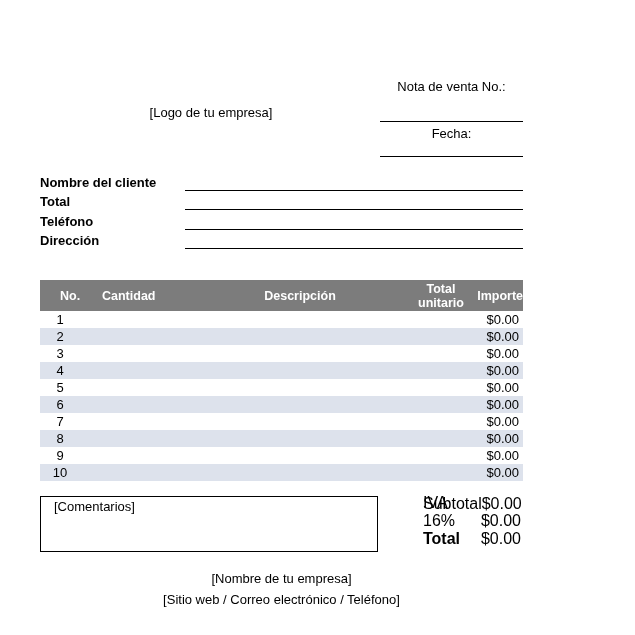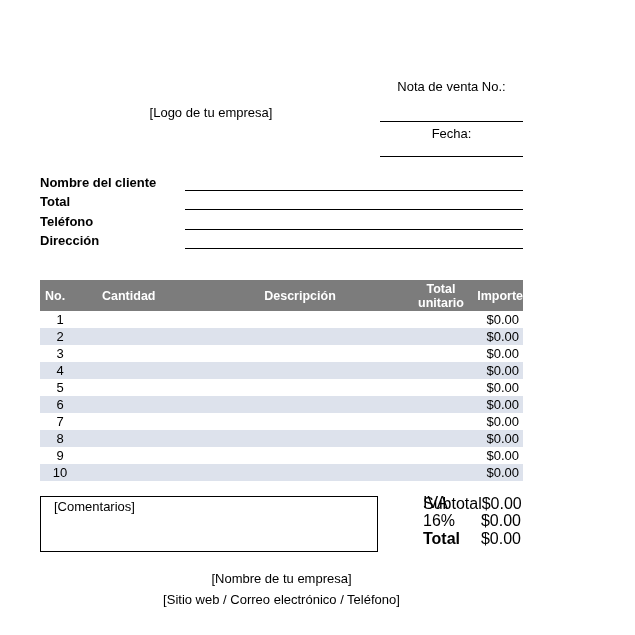--- a/index.html
+++ b/index.html
@@ -95,21 +95,21 @@
   }
   table.items th {
     background: var(--header-bg, #7c7c7c);
     color: var(--header-text, #fff);
     font-weight: bold;
     font-size: 12.5px;
     height: 31px;
     vertical-align: middle;
     line-height: 14px;
   }
-  th.c-no   { text-align: left;  padding-left: 5px;  }
+  th.c-no   { text-align: left;  padding-left: 20px;  }
   th.c-cant { text-align: left;  padding-left: 22px; }
   th.c-desc { text-align: center; }
   th.c-prec { text-align: center; }
   th.c-imp  { text-align: right; }
   table.items td {
     font-size: 13px;
     height: 17px;
     vertical-align: middle;
     line-height: 15px;
   }

